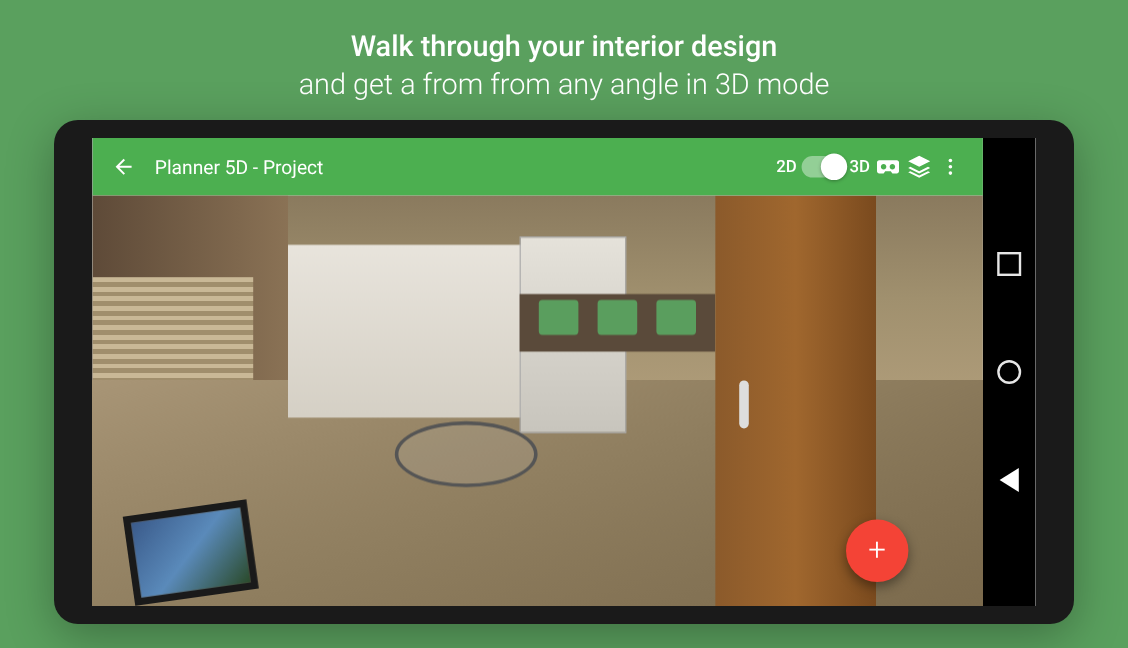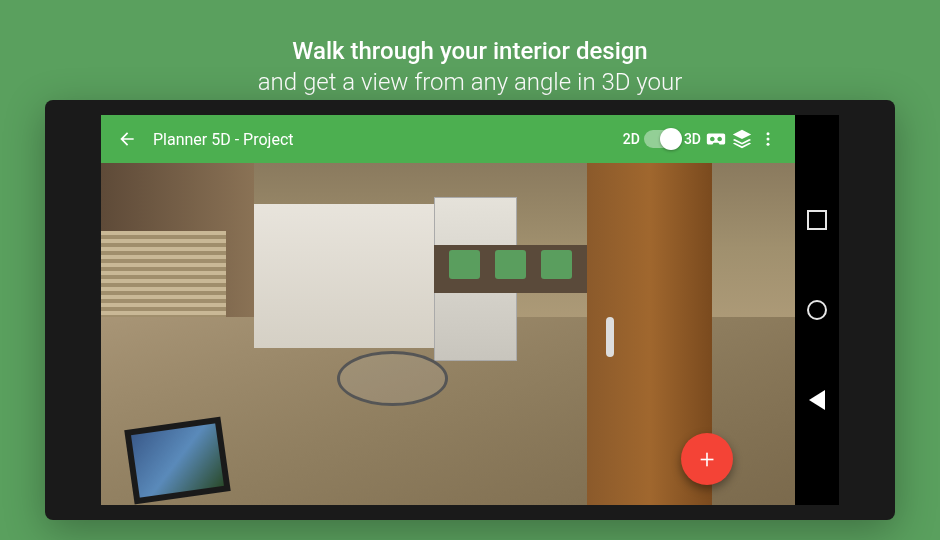--- a/index.html
+++ b/index.html
@@ -7,42 +7,42 @@
       width: 940px;
       height: 540px;
       background: #5aa05e;
       font-family: -apple-system, BlinkMacSystemFont, "Segoe UI", Roboto, sans-serif;
       overflow: hidden;
       position: relative;
     }
     .promo-text {
       text-align: center;
       color: #ffffff;
-      padding-top: 36px;
+      padding-top: 24px;
     }
     .promo-title {
       font-size: 24px;
       font-weight: 500;
       line-height: 1.3;
     }
     .promo-subtitle {
       font-size: 24px;
       font-weight: 300;
       line-height: 1.3;
     }
     .phone-frame {
       position: absolute;
       top: 100px;
       left: 45px;
       width: 850px;
       height: 420px;
       background: #1a1a1a;
-      border-radius: 8px;
+      border-radius: 20px;
       box-shadow: 0 10px 40px rgba(0,0,0,0.3);
-      padding: 15px 56px;
+      padding: 15px 32px;
       display: flex;
     }
     .phone-screen {
       flex: 1;
       background: #ffffff;
       display: flex;
       position: relative;
       overflow: hidden;
     }
     .app-area {
@@ -251,21 +251,21 @@
       border-top: 10px solid transparent;
       border-bottom: 10px solid transparent;
       border-right: 16px solid #ffffff;
     }
   </style>
 </head>
 <body>
 
 <div class="promo-text">
   <div class="promo-title">Walk through your interior design</div>
-  <div class="promo-subtitle">and get a view from any angle in 3D your</div>
+  <div class="promo-subtitle">and get a from from any angle in 3D mode</div>
 </div>
 
 <div class="phone-frame">
   <div class="phone-screen">
     <div class="app-area">
 
       <div class="app-toolbar">
         <div class="back-arrow">
           <svg viewBox="0 0 24 24" width="20" height="20" fill="#ffffff">
               <path d="M20 11H7.8l5.6-5.6L12 4l-8 8 8 8 1.4-1.4L7.8 13H20z"></path>

